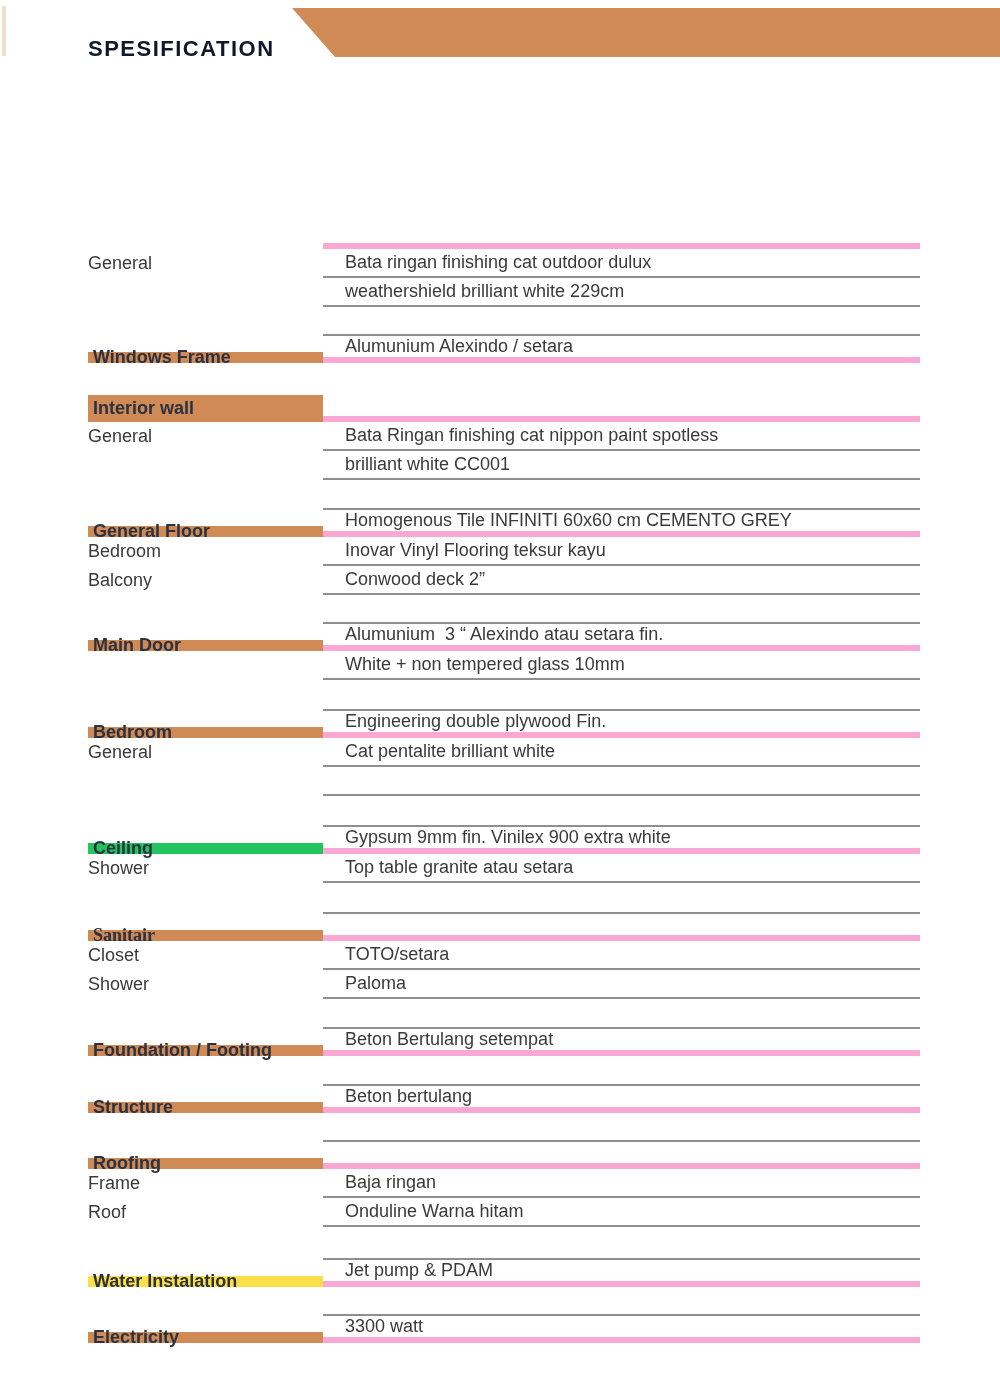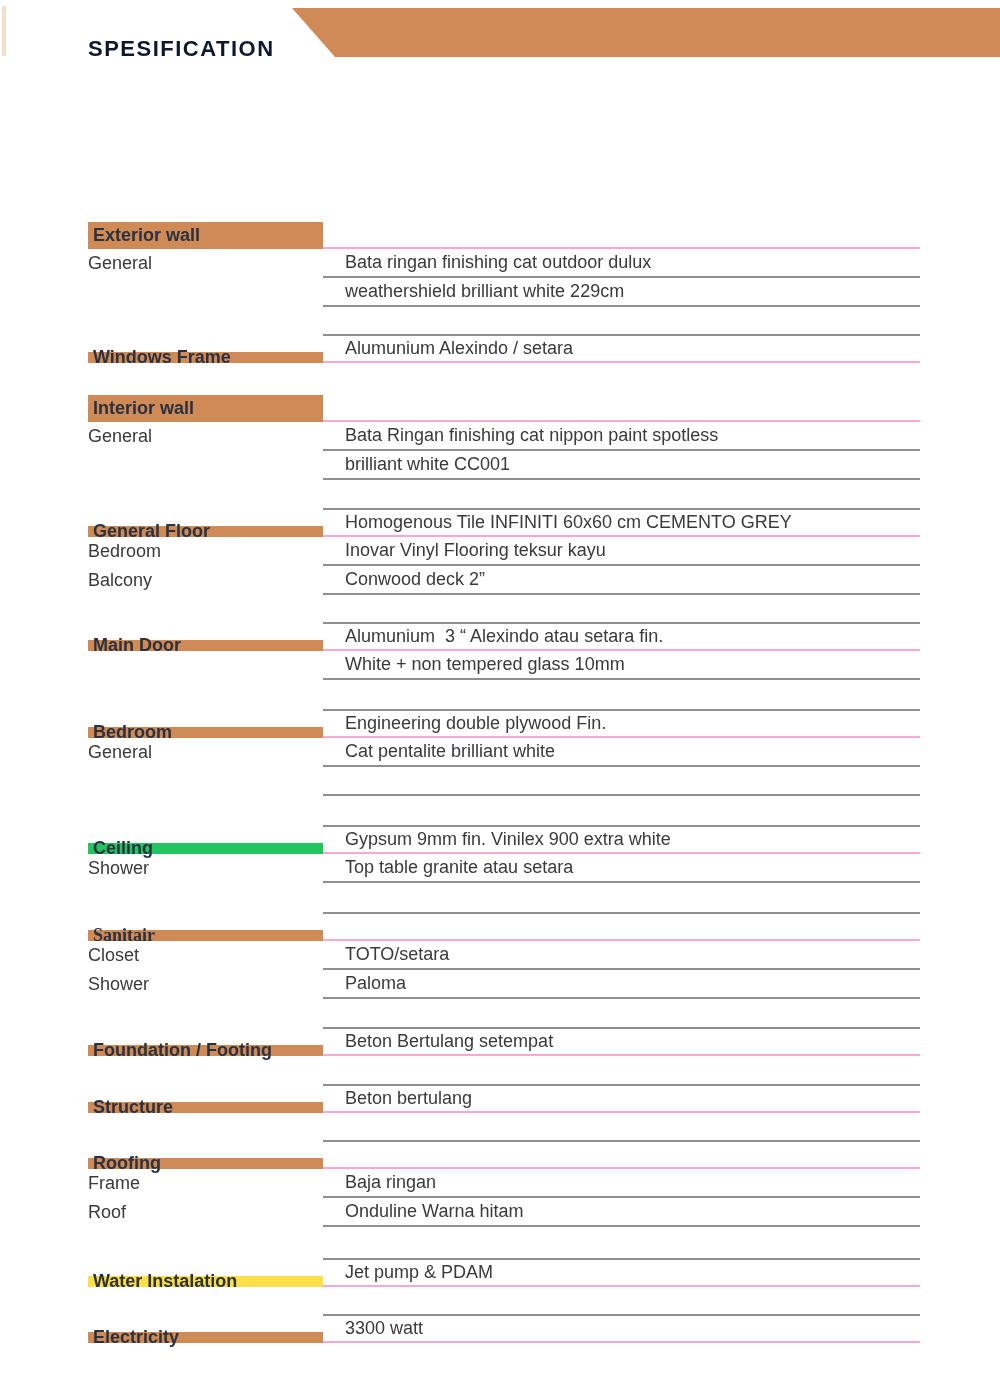--- a/index.html
+++ b/index.html
@@ -31,21 +31,21 @@
   .hrow .hbox{
     position:absolute;left:0;bottom:0;width:235px;top:18px;
     display:flex;align-items:center;
     padding-left:5px;box-sizing:border-box;
     font-weight:bold;font-size:18px;color:#2a3140;
     white-space:nowrap;
   }
   .hrow.no-topline .hbox{top:0;}
   .hrow .hval{
     margin-left:235px;height:100%;box-sizing:border-box;
-    border-bottom:2px solid #f9a8d4;
+    border-bottom:6px solid #f9a8d4;
     display:flex;align-items:center;
     padding-left:22px;font-size:18px;color:#3a3a3a;
     white-space:pre;
   }
   .hrow.topline .hval{border-top:2px solid #8f8f8f;}
   .hrow.topline{height:29px;}
   .hrow.no-topline{height:27px;}
   .vrow{display:flex;height:29px;}
   .vrow .cell-label{
     width:235px;box-sizing:border-box;
@@ -63,21 +63,20 @@
 <body>
 
 <div class="banner" style="background: rgb(207, 138, 85);"></div>
 <div class="edge-sliver" style="background: rgb(243, 223, 201);"></div>
 <div class="page-title">SPESIFICATION</div>
 
 <div id="table-root">
     <div class="section" style="top: 222px;">
       <div class="hrow no-topline">
         <div class="hval"></div>
-        <div class="hbox" style="background: rgb(207, 138, 85);">Exterior wall</div>
       </div>
       <div class="vrow">
         <div class="cell-label">General</div>
         <div class="cell-value">Bata ringan finishing cat outdoor dulux</div>
       </div>
       <div class="vrow">
         <div class="cell-label"></div>
         <div class="cell-value">weathershield brilliant white 229cm</div>
       </div>
     </div>

